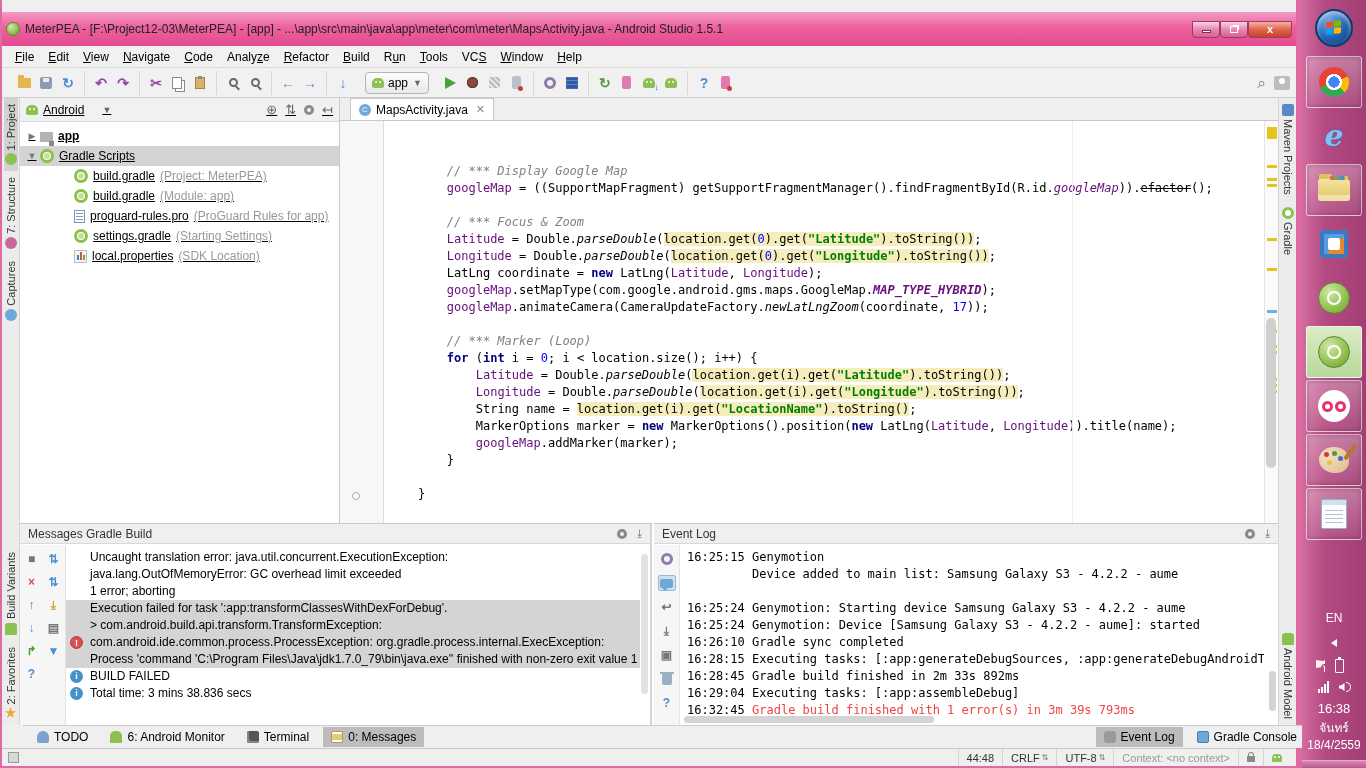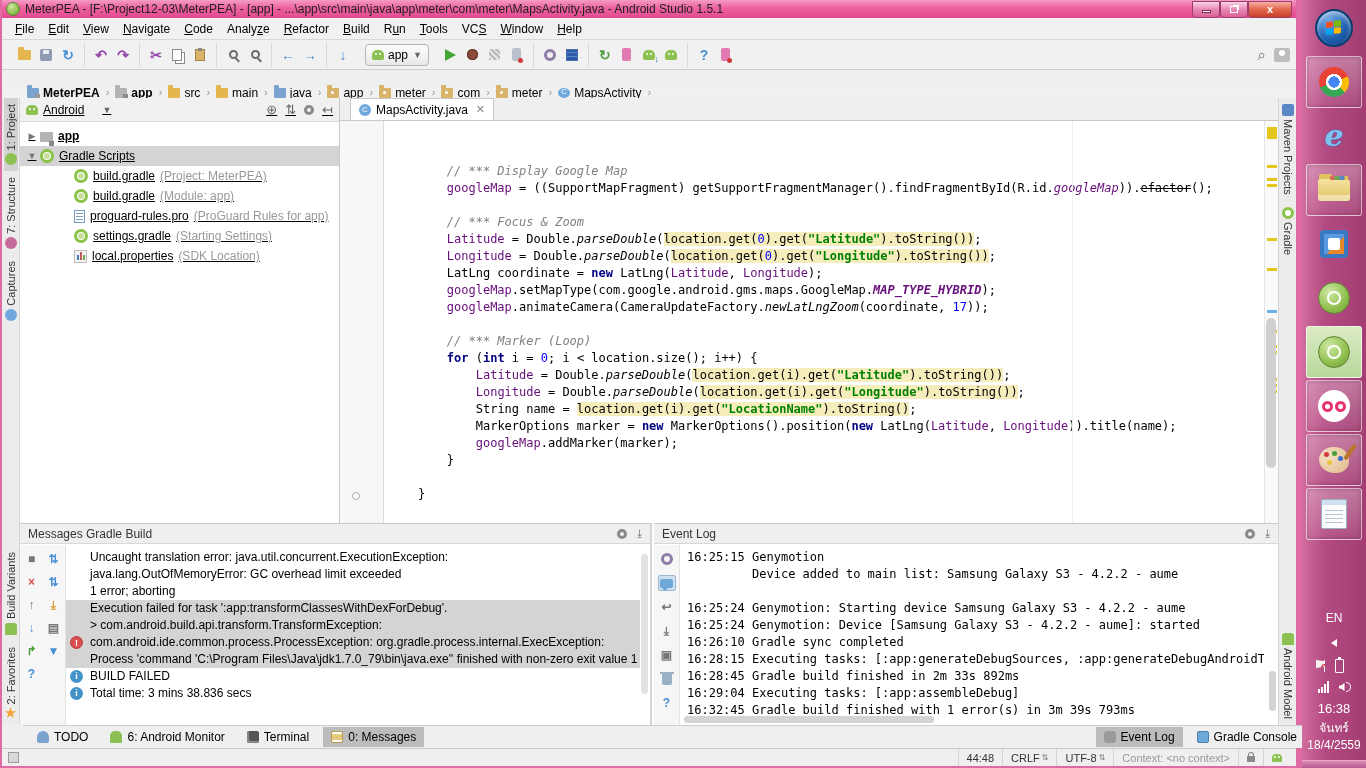--- a/index.html
+++ b/index.html
@@ -3,21 +3,21 @@
 <meta charset="utf-8">
 <style>
   * { margin:0; padding:0; box-sizing:border-box; }
   html,body { width:1366px; height:768px; overflow:hidden; }
   body { font-family:"Liberation Sans", sans-serif; font-size:12px; color:#000; background:#000; }
   #screen { position:relative; width:1366px; height:768px; background:#fff; }
 
   
   #ide-window { position:absolute; left:0; top:0; width:1302px; height:768px;
     border-left:2px solid #e06ba3; border-right:6px solid #e06ba3; border-bottom:2px solid #e06ba3; background:#f0eff0; }
-  #titlebar { height:18px; background:linear-gradient(#f59cc4, #ec619e 45%, #e34b8f); display:flex; align-items:center; padding:0 4px; }
+  #titlebar { height:34px; background:linear-gradient(#f59cc4, #ec619e 45%, #e34b8f); display:flex; align-items:center; padding:0 4px;margin-top:12px; }
   #titlebar .as-logo { width:14px; height:14px; border-radius:50%; background:radial-gradient(circle at 35% 30%, #cfe9a4, #8fbf4d 60%, #6f9e38); border:1px solid #5d8530; margin-right:5px; flex:none; }
   #title-text { flex:1; font-size:12px; color:#222; white-space:nowrap; overflow:hidden; }
   .win-btns { display:flex; flex:none; margin-left:4px; }
   .win-btn { width:28px; height:17px; border:1px solid #9b3b68; border-radius:0 0 4px 4px; background:linear-gradient(#fbd4e5,#e887b2 50%,#d95f96); display:flex; align-items:center; justify-content:center; color:#fff; font-weight:bold; font-size:11px; }
   .win-btn .bar { width:9px; height:3px; background:#fff; border:1px solid #7e2d53; margin-top:5px; }
   .win-btn .rest { width:8px; height:7px; border:1px solid #fff; background:transparent; box-shadow:2px -2px 0 -1px #fff; }
   .win-btn.close { width:44px; background:linear-gradient(#f6b0a4,#e2654d 50%,#c8402a); }
 
   #menubar { height:22px; background:#f2f1f2; border-bottom:1px solid #d9d8d9; display:flex; align-items:center; padding-left:6px; }
   .menu-item { padding:2px 7px; cursor:default; }
@@ -156,21 +156,21 @@
   #msg-content { position:absolute; left:46px; top:21px; right:10px; bottom:0; padding-top:4px; overflow:hidden; }
   .msg-entry { padding:0; }
   .msg-entry.selected { background:#d4d4d4; }
   .msg-line { position:relative; padding-left:24px; line-height:17px; font-size:12px; }
   .msg-ico { position:absolute; left:4px; top:2px; width:13px; height:13px; border-radius:50%; color:#fff; font-size:9px; font-weight:bold; text-align:center; line-height:13px; }
   .msg-ico.error { background:#d94f4f; border:1px solid #b83c3c; }
   .msg-ico.info { background:#4393c9; }
   #msg-scroll { position:absolute; right:2px; top:30px; width:7px; height:140px; border-radius:4px; background:#e2e2e2; }
   #evt-content { position:absolute; left:27px; top:21px; right:14px; bottom:0; padding:4px 0 0 6px; font-family:"DejaVu Sans Mono", monospace; font-size:12px; overflow:hidden; }
   .ell { height:17px; line-height:17px; white-space:pre; }
-  .ell .red { color:#000000; }
+  .ell .red { color:#ef4444; }
   #evt-hscroll { position:absolute; left:30px; bottom:2px; width:250px; height:7px; border-radius:4px; background:#d4d4d4; }
   #evt-vscroll { position:absolute; right:2px; bottom:14px; width:7px; height:40px; border-radius:4px; background:#d4d4d4; }
 
   
   #bottombar { position:absolute; left:0; top:725px; width:1294px; height:23px; background:#f0eff0; border-top:1px solid #cfcecf; display:flex; align-items:center; padding:0 6px;margin-left:21px; }
   .bb-tab { display:flex; align-items:center; gap:5px; padding:3px 8px; margin-right:6px; cursor:default; }
   .bb-tab.active { background:#bcbcbc; }
   .bb-ico { width:12px; height:12px; border-radius:2px; flex:none; }
   .bbi-todo { background:#7ba3d0; border-radius:50% 50% 2px 2px; }
   .bbi-android { background:#8cc152; border-radius:5px 5px 1px 1px; }

